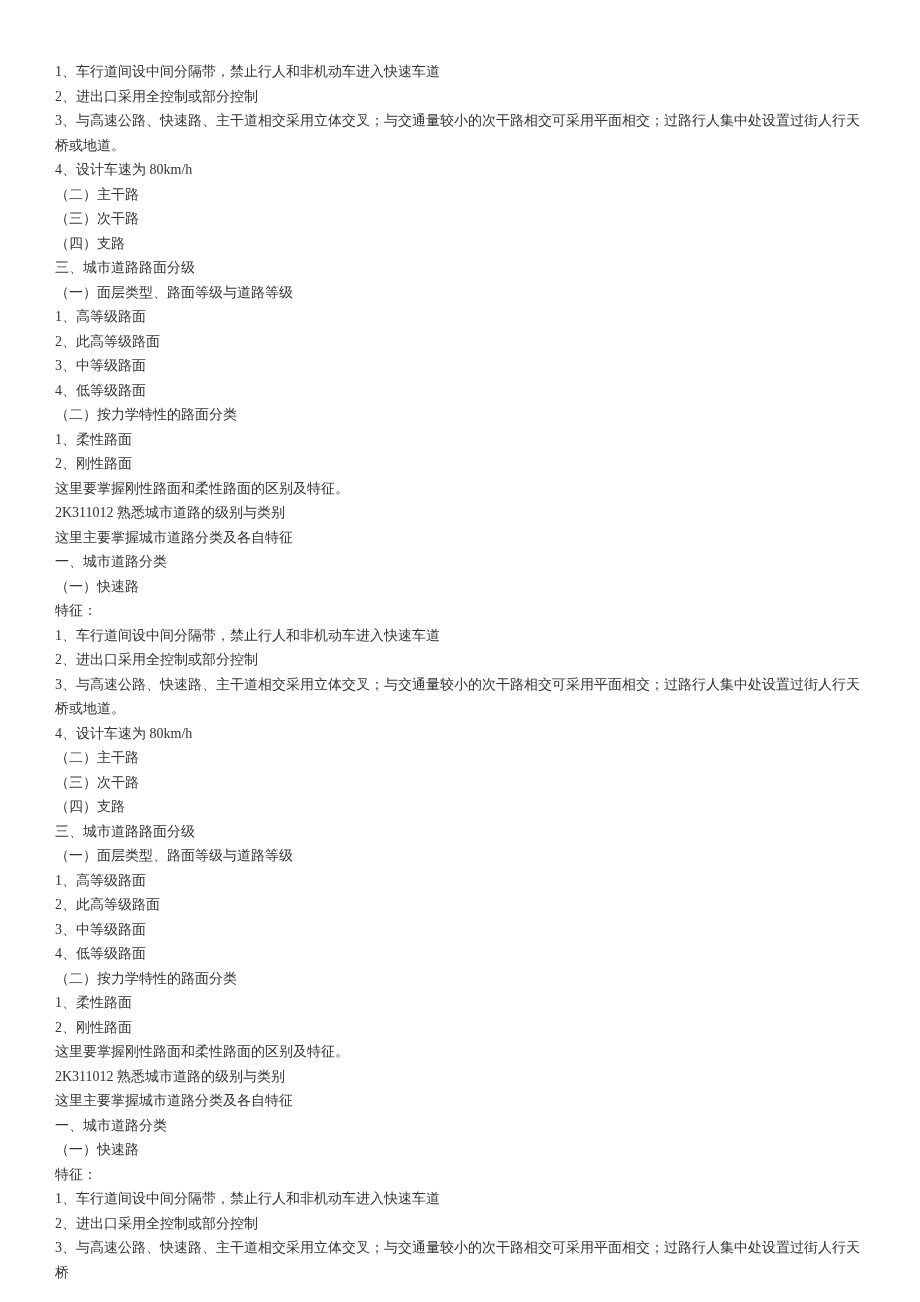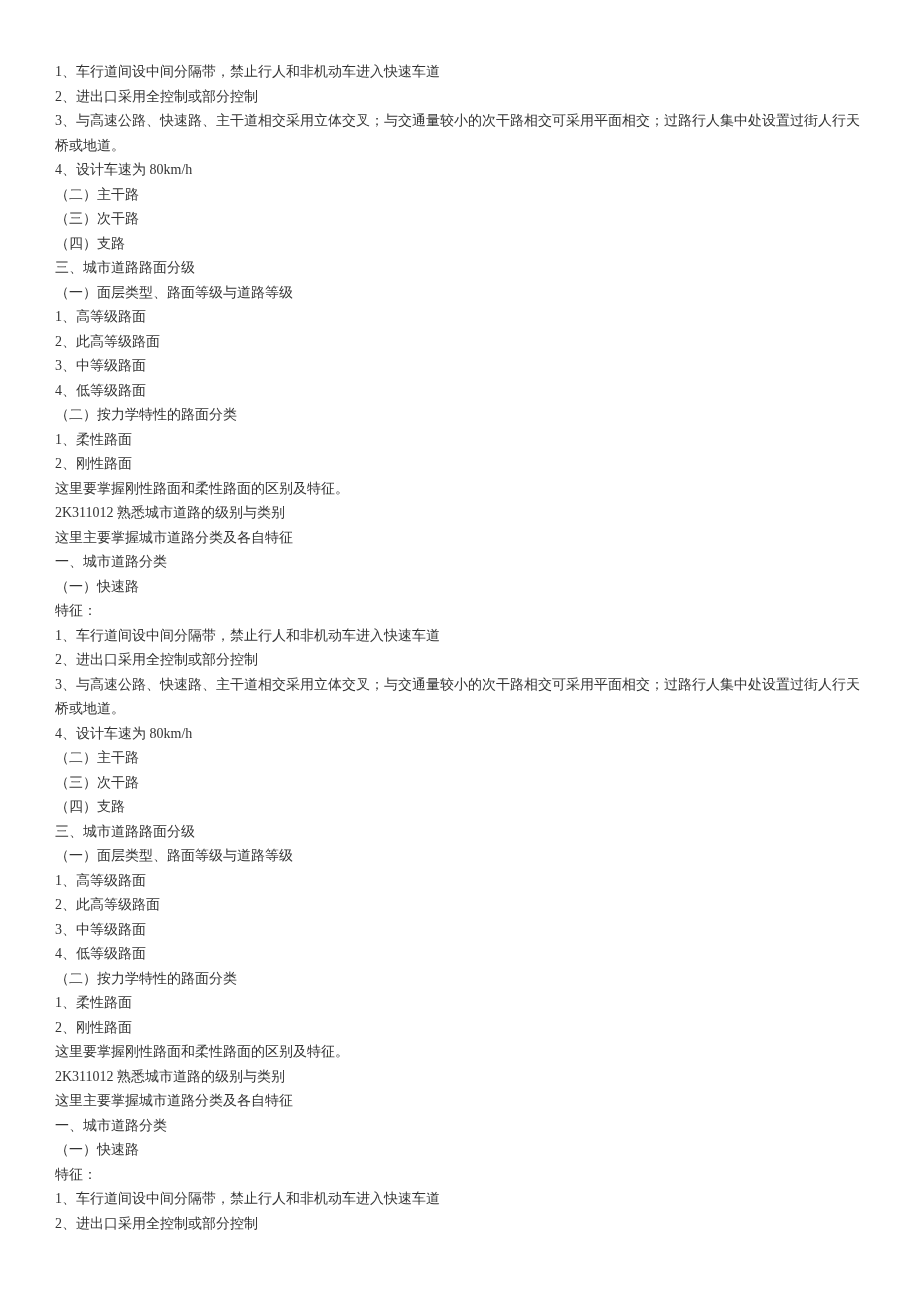--- a/index.html
+++ b/index.html
@@ -61,13 +61,14 @@
   <p>1、柔性路面</p>
   <p>2、刚性路面</p>
   <p>这里要掌握刚性路面和柔性路面的区别及特征。</p>
   <p>2K311012 熟悉城市道路的级别与类别</p>
   <p>这里主要掌握城市道路分类及各自特征</p>
   <p>一、城市道路分类</p>
   <p>（一）快速路</p>
   <p>特征：</p>
   <p>1、车行道间设中间分隔带，禁止行人和非机动车进入快速车道</p>
   <p>2、进出口采用全控制或部分控制</p>
+  <p>3、与高速公路、快速路、主干道相交采用立体交叉；与交通量较小的次干路相交可采用平面相交；过路行人集中处设置过街人行天桥</p>
 </div>
 
 </body></html>

